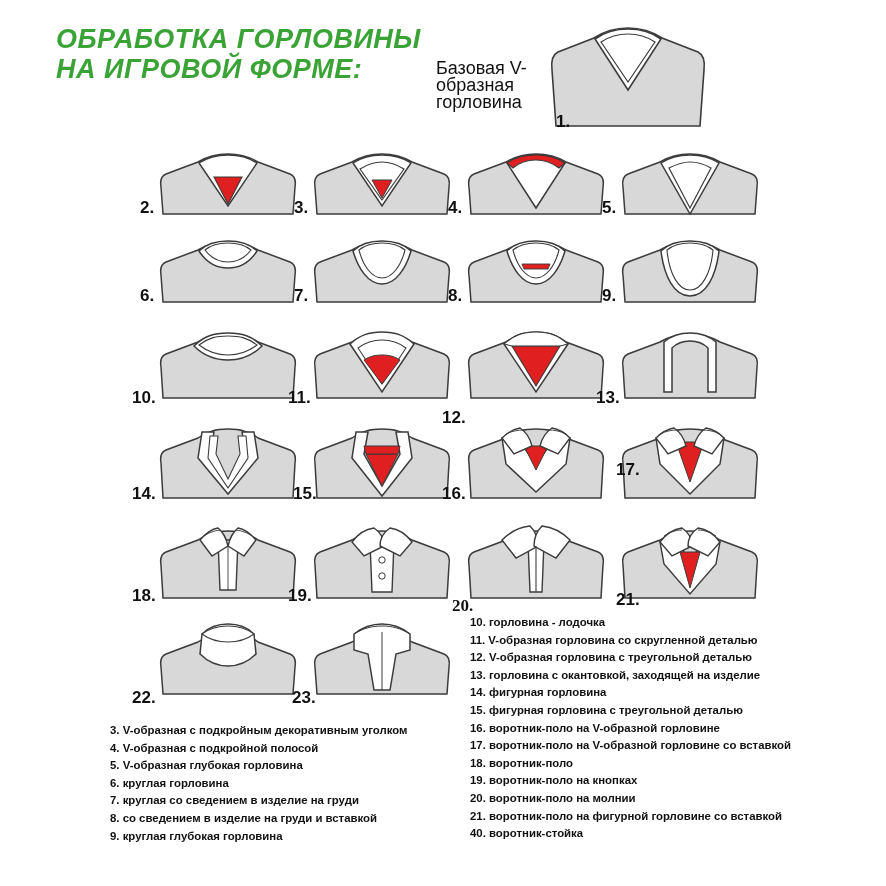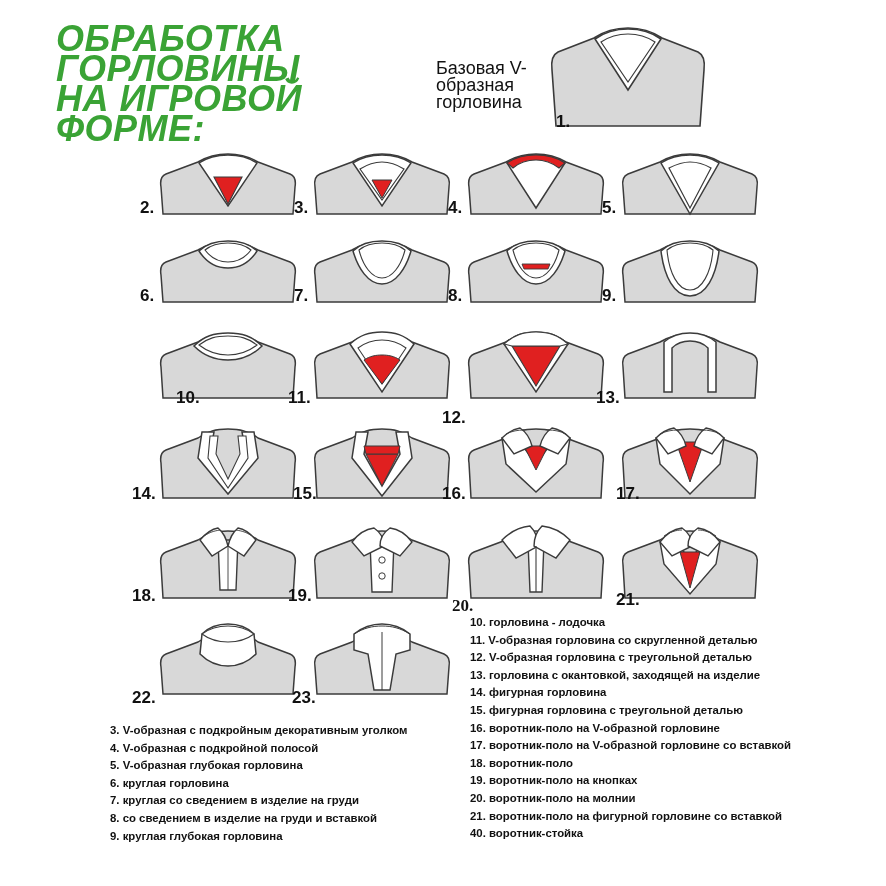--- a/index.html
+++ b/index.html
@@ -11,21 +11,21 @@
     position:relative;
     overflow:hidden;
   }
   .title{
     position:absolute;
     left:56px;top:24px;
     width:400px;
     font-family:"Liberation Sans", sans-serif;
     font-weight:bold;
     font-style:italic;
-    font-size:36px;
+    font-size:27px;
     line-height:30px;
     letter-spacing:0.5px;
     color:#3aa335;
     text-transform:uppercase;
   }
   .title .l2{display:block;}
   .base-label{
     position:absolute;
     left:436px;top:60px;
     width:110px;
@@ -146,21 +146,21 @@
 </div>
 <div class="num" style="left:602px;top:286px;">9.</div>
 
 <div class="cell" style="left:158px;top:330px;">
   <svg width="140" height="72" viewBox="0 0 140 72">
     <path d="M40 12 C50 6 58 4 70 4 C82 4 90 6 100 12 L132 24 C137 26 138 31 137 37 L135 68 L5 68 L3 37 C2 31 3 26 8 24 Z" fill="#d8d8d8" stroke="#3b3b3b" stroke-width="1.5"></path>
     <path d="M36 16 C46 6 56 3 70 3 C84 3 94 6 104 16 C94 26 84 30 70 30 C56 30 46 26 36 16 Z" fill="#ffffff" stroke="#3b3b3b" stroke-width="1.5"></path>
     <path d="M41 15 C50 8 58 6 70 6 C82 6 90 8 99 15 C90 22 82 25 70 25 C58 25 50 22 41 15 Z" fill="#ffffff" stroke="#3b3b3b" stroke-width="1.1"></path>
   </svg>
 </div>
-<div class="num" style="left:132px;top:388px;margin-left:44px;">10.</div>
+<div class="num" style="left:132px;top:388px;">10.</div>
 
 <div class="cell" style="left:312px;top:330px;">
   <svg width="140" height="72" viewBox="0 0 140 72">
     <path d="M40 12 C50 6 58 4 70 4 C82 4 90 6 100 12 L132 24 C137 26 138 31 137 37 L135 68 L5 68 L3 37 C2 31 3 26 8 24 Z" fill="#d8d8d8" stroke="#3b3b3b" stroke-width="1.5"></path>
     <path d="M38 14 C48 5 57 2 70 2 C83 2 92 5 102 14 L70 62 Z" fill="#ffffff" stroke="#3b3b3b" stroke-width="1.5"></path>
     <path d="M46 18 C54 12 61 10 70 10 C79 10 86 12 94 18 L70 54 Z" fill="#ffffff" stroke="#3b3b3b" stroke-width="1.1"></path>
     <path d="M52 30 C58 26 64 25 70 25 C76 25 82 26 88 30 L70 54 Z" fill="#e02020" stroke="#3b3b3b" stroke-width="1"></path>
   </svg>
 </div>
 <div class="num" style="left:288px;top:388px;">11.</div>
@@ -219,21 +219,21 @@
   <svg width="140" height="78" viewBox="0 0 140 78">
     <path d="M40 14 C50 7 58 5 70 5 C82 5 90 7 100 14 L132 26 C137 28 138 33 137 39 L135 74 L5 74 L3 39 C2 33 3 28 8 26 Z" fill="#d8d8d8" stroke="#3b3b3b" stroke-width="1.5"></path>
     <path d="M48 10 L70 40 L92 10 L104 14 L100 40 L70 70 L40 40 L36 14 Z" fill="#ffffff" stroke="#3b3b3b" stroke-width="1.5"></path>
     <path d="M56 18 L84 18 L70 58 Z" fill="#e02020" stroke="#3b3b3b" stroke-width="1"></path>
     <path d="M36 14 C42 8 48 5 54 4 C60 8 64 14 66 22 L48 30 Z" fill="#ffffff" stroke="#3b3b3b" stroke-width="1.4"></path>
     <path d="M104 14 C98 8 92 5 86 4 C80 8 76 14 74 22 L92 30 Z" fill="#ffffff" stroke="#3b3b3b" stroke-width="1.4"></path>
     <path d="M40 10 C46 7 52 6 58 6" fill="none" stroke="#3b3b3b" stroke-width="0.9"></path>
     <path d="M100 10 C94 7 88 6 82 6" fill="none" stroke="#3b3b3b" stroke-width="0.9"></path>
   </svg>
 </div>
-<div class="num" style="left:616px;top:484px;text-align:center;">17.</div>
+<div class="num" style="left:616px;top:460px;text-align:center;">17.</div>
 
 <div class="cell" style="left:158px;top:524px;">
   <svg width="140" height="78" viewBox="0 0 140 78">
     <path d="M40 16 C50 9 58 7 70 7 C82 7 90 9 100 16 L132 28 C137 30 138 35 137 41 L135 74 L5 74 L3 41 C2 35 3 30 8 28 Z" fill="#d8d8d8" stroke="#3b3b3b" stroke-width="1.5"></path>
     <path d="M60 16 L80 16 L78 66 L62 66 Z" fill="#ffffff" stroke="#3b3b3b" stroke-width="1.4"></path>
     <path d="M42 16 C48 9 54 5 60 4 C66 9 68 14 70 22 L54 32 Z" fill="#ffffff" stroke="#3b3b3b" stroke-width="1.4"></path>
     <path d="M98 16 C92 9 86 5 80 4 C74 9 72 14 70 22 L86 32 Z" fill="#ffffff" stroke="#3b3b3b" stroke-width="1.4"></path>
     <path d="M46 12 C52 8 56 7 62 6" fill="none" stroke="#3b3b3b" stroke-width="0.9"></path>
     <path d="M94 12 C88 8 84 7 78 6" fill="none" stroke="#3b3b3b" stroke-width="0.9"></path>
     <path d="M70 20 L70 66" fill="none" stroke="#3b3b3b" stroke-width="0.9"></path>

